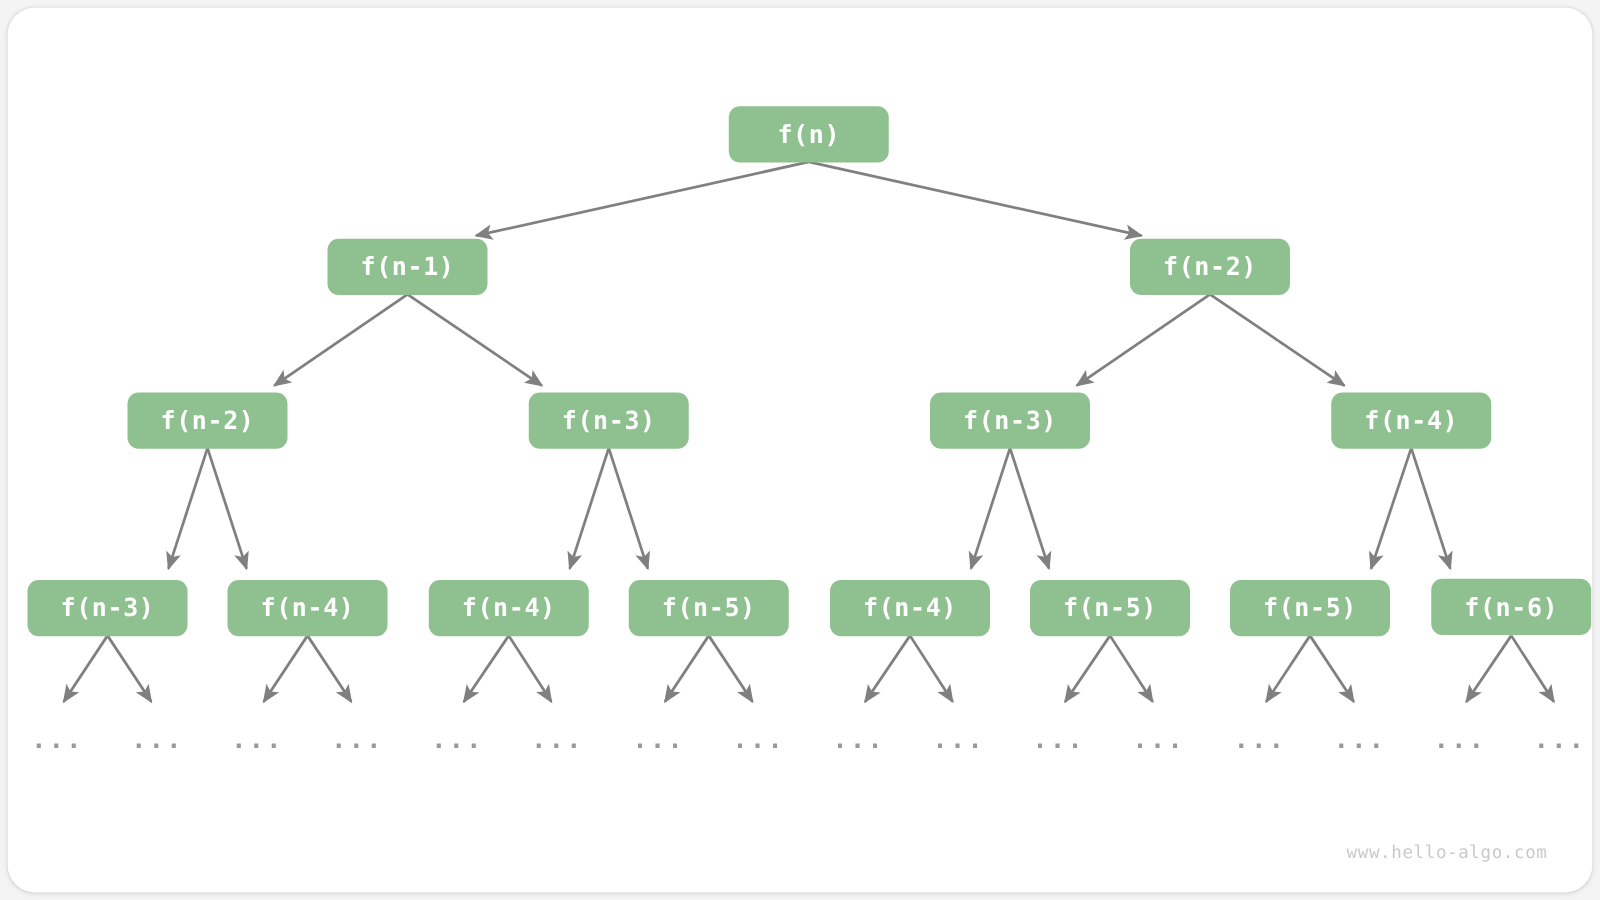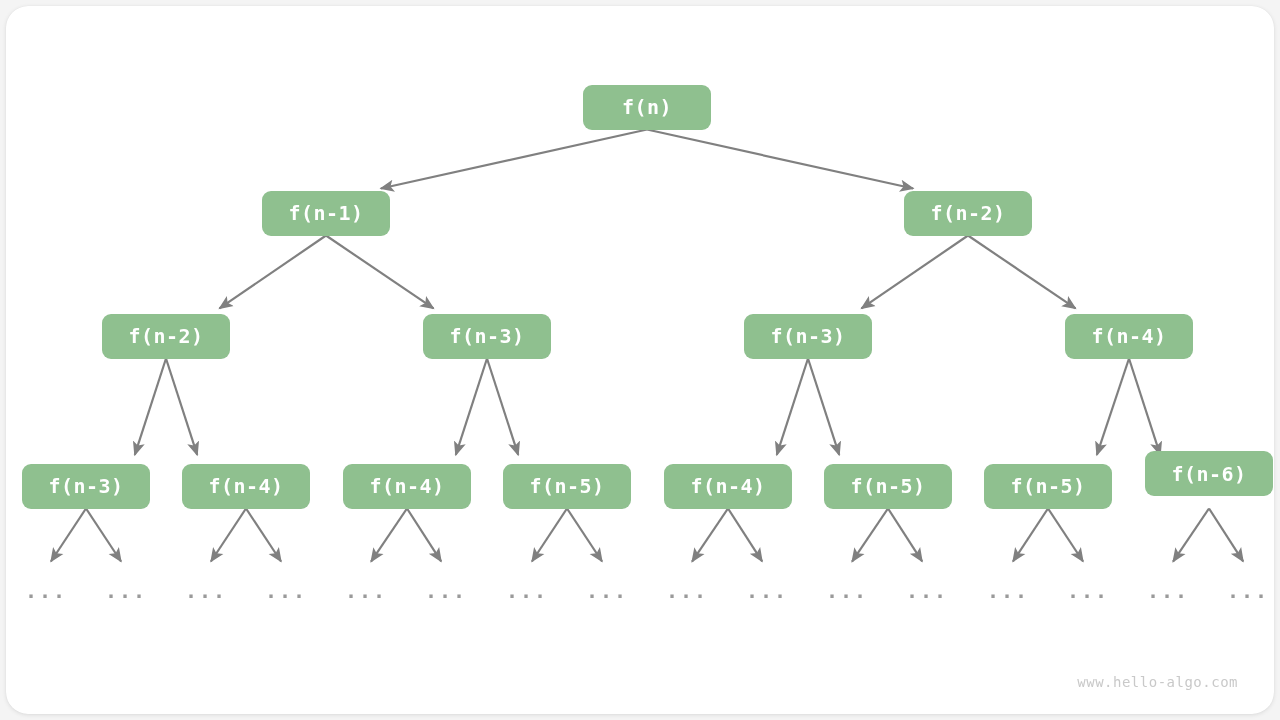--- a/index.html
+++ b/index.html
@@ -135,21 +135,21 @@
         <div class="node" style="left: 417px; top: 307.5px; width: 128px; height: 45px; background: rgb(143, 192, 143); color: rgb(255, 255, 255);">f(n-3)</div>
         <div class="node" style="left: 738px; top: 307.5px; width: 128px; height: 45px; background: rgb(143, 192, 143); color: rgb(255, 255, 255);">f(n-3)</div>
         <div class="node" style="left: 1059px; top: 307.5px; width: 128px; height: 45px; background: rgb(143, 192, 143); color: rgb(255, 255, 255);">f(n-4)</div>
         <div class="node" style="left: 16px; top: 457.5px; width: 128px; height: 45px; background: rgb(143, 192, 143); color: rgb(255, 255, 255);">f(n-3)</div>
         <div class="node" style="left: 176px; top: 457.5px; width: 128px; height: 45px; background: rgb(143, 192, 143); color: rgb(255, 255, 255);">f(n-4)</div>
         <div class="node" style="left: 337px; top: 457.5px; width: 128px; height: 45px; background: rgb(143, 192, 143); color: rgb(255, 255, 255);">f(n-4)</div>
         <div class="node" style="left: 497px; top: 457.5px; width: 128px; height: 45px; background: rgb(143, 192, 143); color: rgb(255, 255, 255);">f(n-5)</div>
         <div class="node" style="left: 658px; top: 457.5px; width: 128px; height: 45px; background: rgb(143, 192, 143); color: rgb(255, 255, 255);">f(n-4)</div>
         <div class="node" style="left: 818px; top: 457.5px; width: 128px; height: 45px; background: rgb(143, 192, 143); color: rgb(255, 255, 255);">f(n-5)</div>
         <div class="node" style="left: 978px; top: 457.5px; width: 128px; height: 45px; background: rgb(143, 192, 143); color: rgb(255, 255, 255);">f(n-5)</div>
-        <div class="node" style="left: 1139px; top: 445px; width: 128px; height: 45px; background: rgb(143, 192, 143); color: rgb(255, 255, 255);">f(n-6)</div>
+        <div class="node" style="left: 1139px; top: 457px; width: 128px; height: 45px; background: rgb(143, 192, 143); color: rgb(255, 255, 255);">f(n-6)</div>
       </div>
     <div id="ellipsis-layer">
         <div class="ellipsis" style="left: 40px; top: 585px; color: rgb(154, 154, 154);">...</div>
         <div class="ellipsis" style="left: 120px; top: 585px; color: rgb(154, 154, 154);">...</div>
         <div class="ellipsis" style="left: 200px; top: 585px; color: rgb(154, 154, 154);">...</div>
         <div class="ellipsis" style="left: 280px; top: 585px; color: rgb(154, 154, 154);">...</div>
         <div class="ellipsis" style="left: 360px; top: 585px; color: rgb(154, 154, 154);">...</div>
         <div class="ellipsis" style="left: 440px; top: 585px; color: rgb(154, 154, 154);">...</div>
         <div class="ellipsis" style="left: 521px; top: 585px; color: rgb(154, 154, 154);">...</div>
         <div class="ellipsis" style="left: 601px; top: 585px; color: rgb(154, 154, 154);">...</div>

